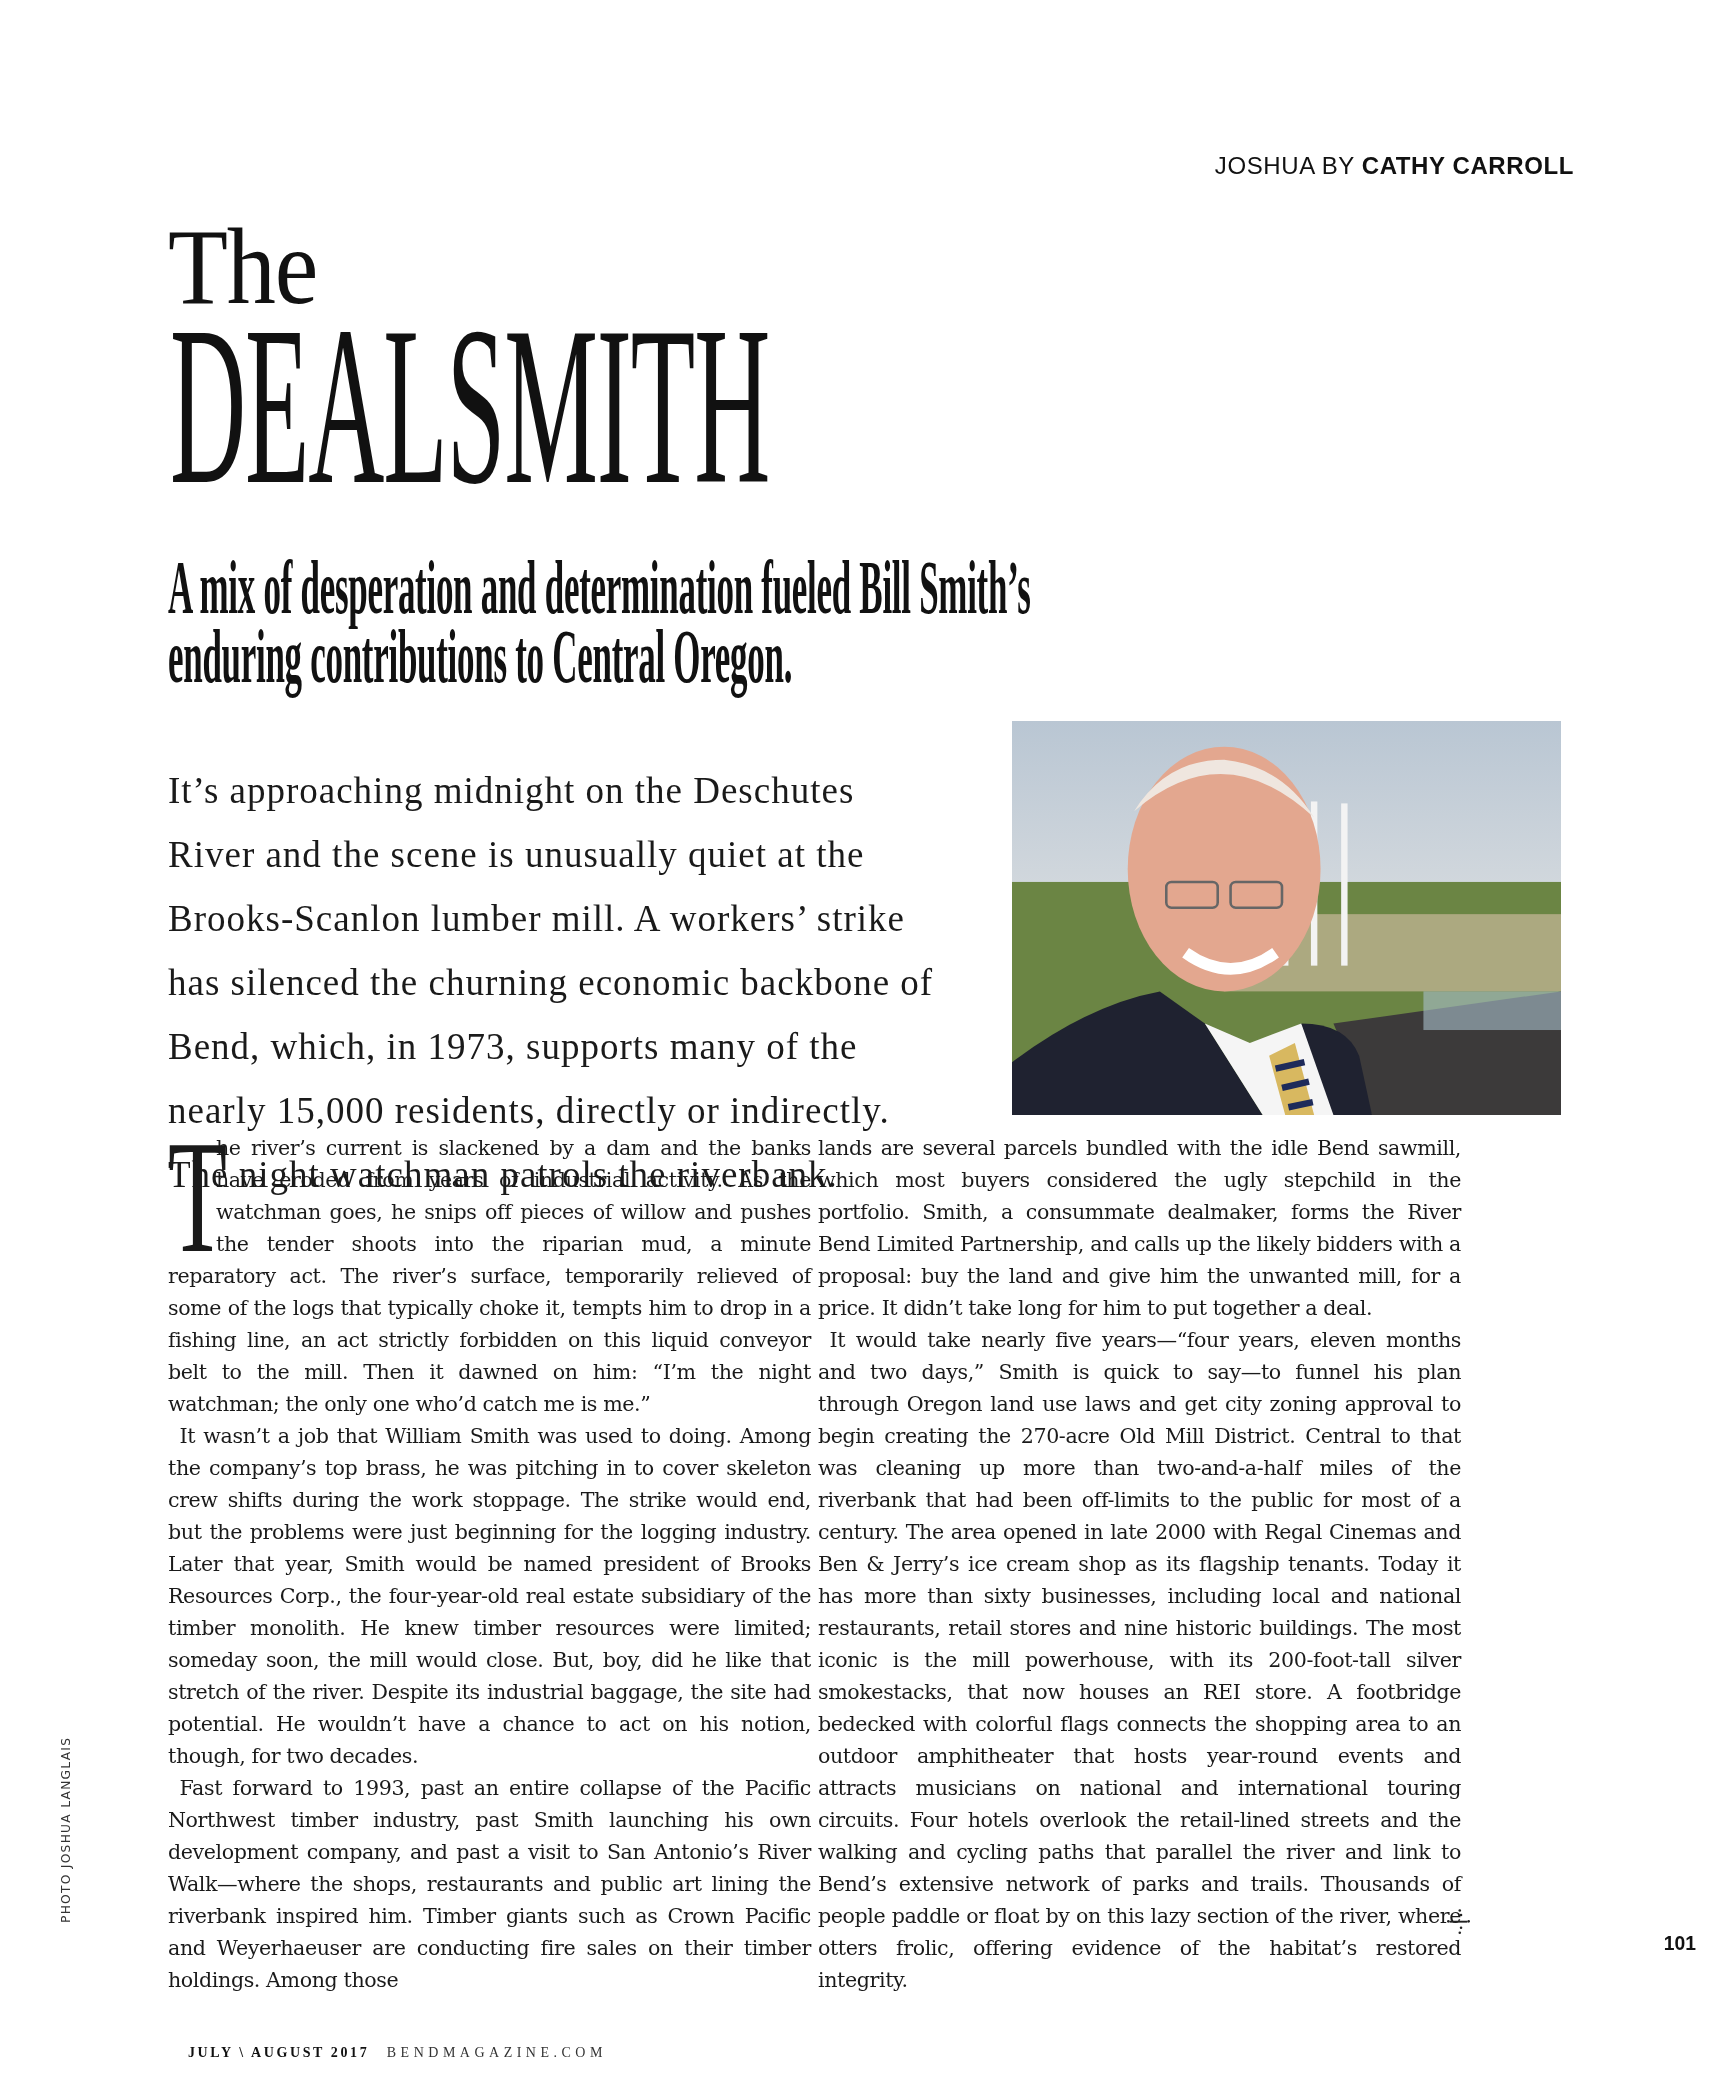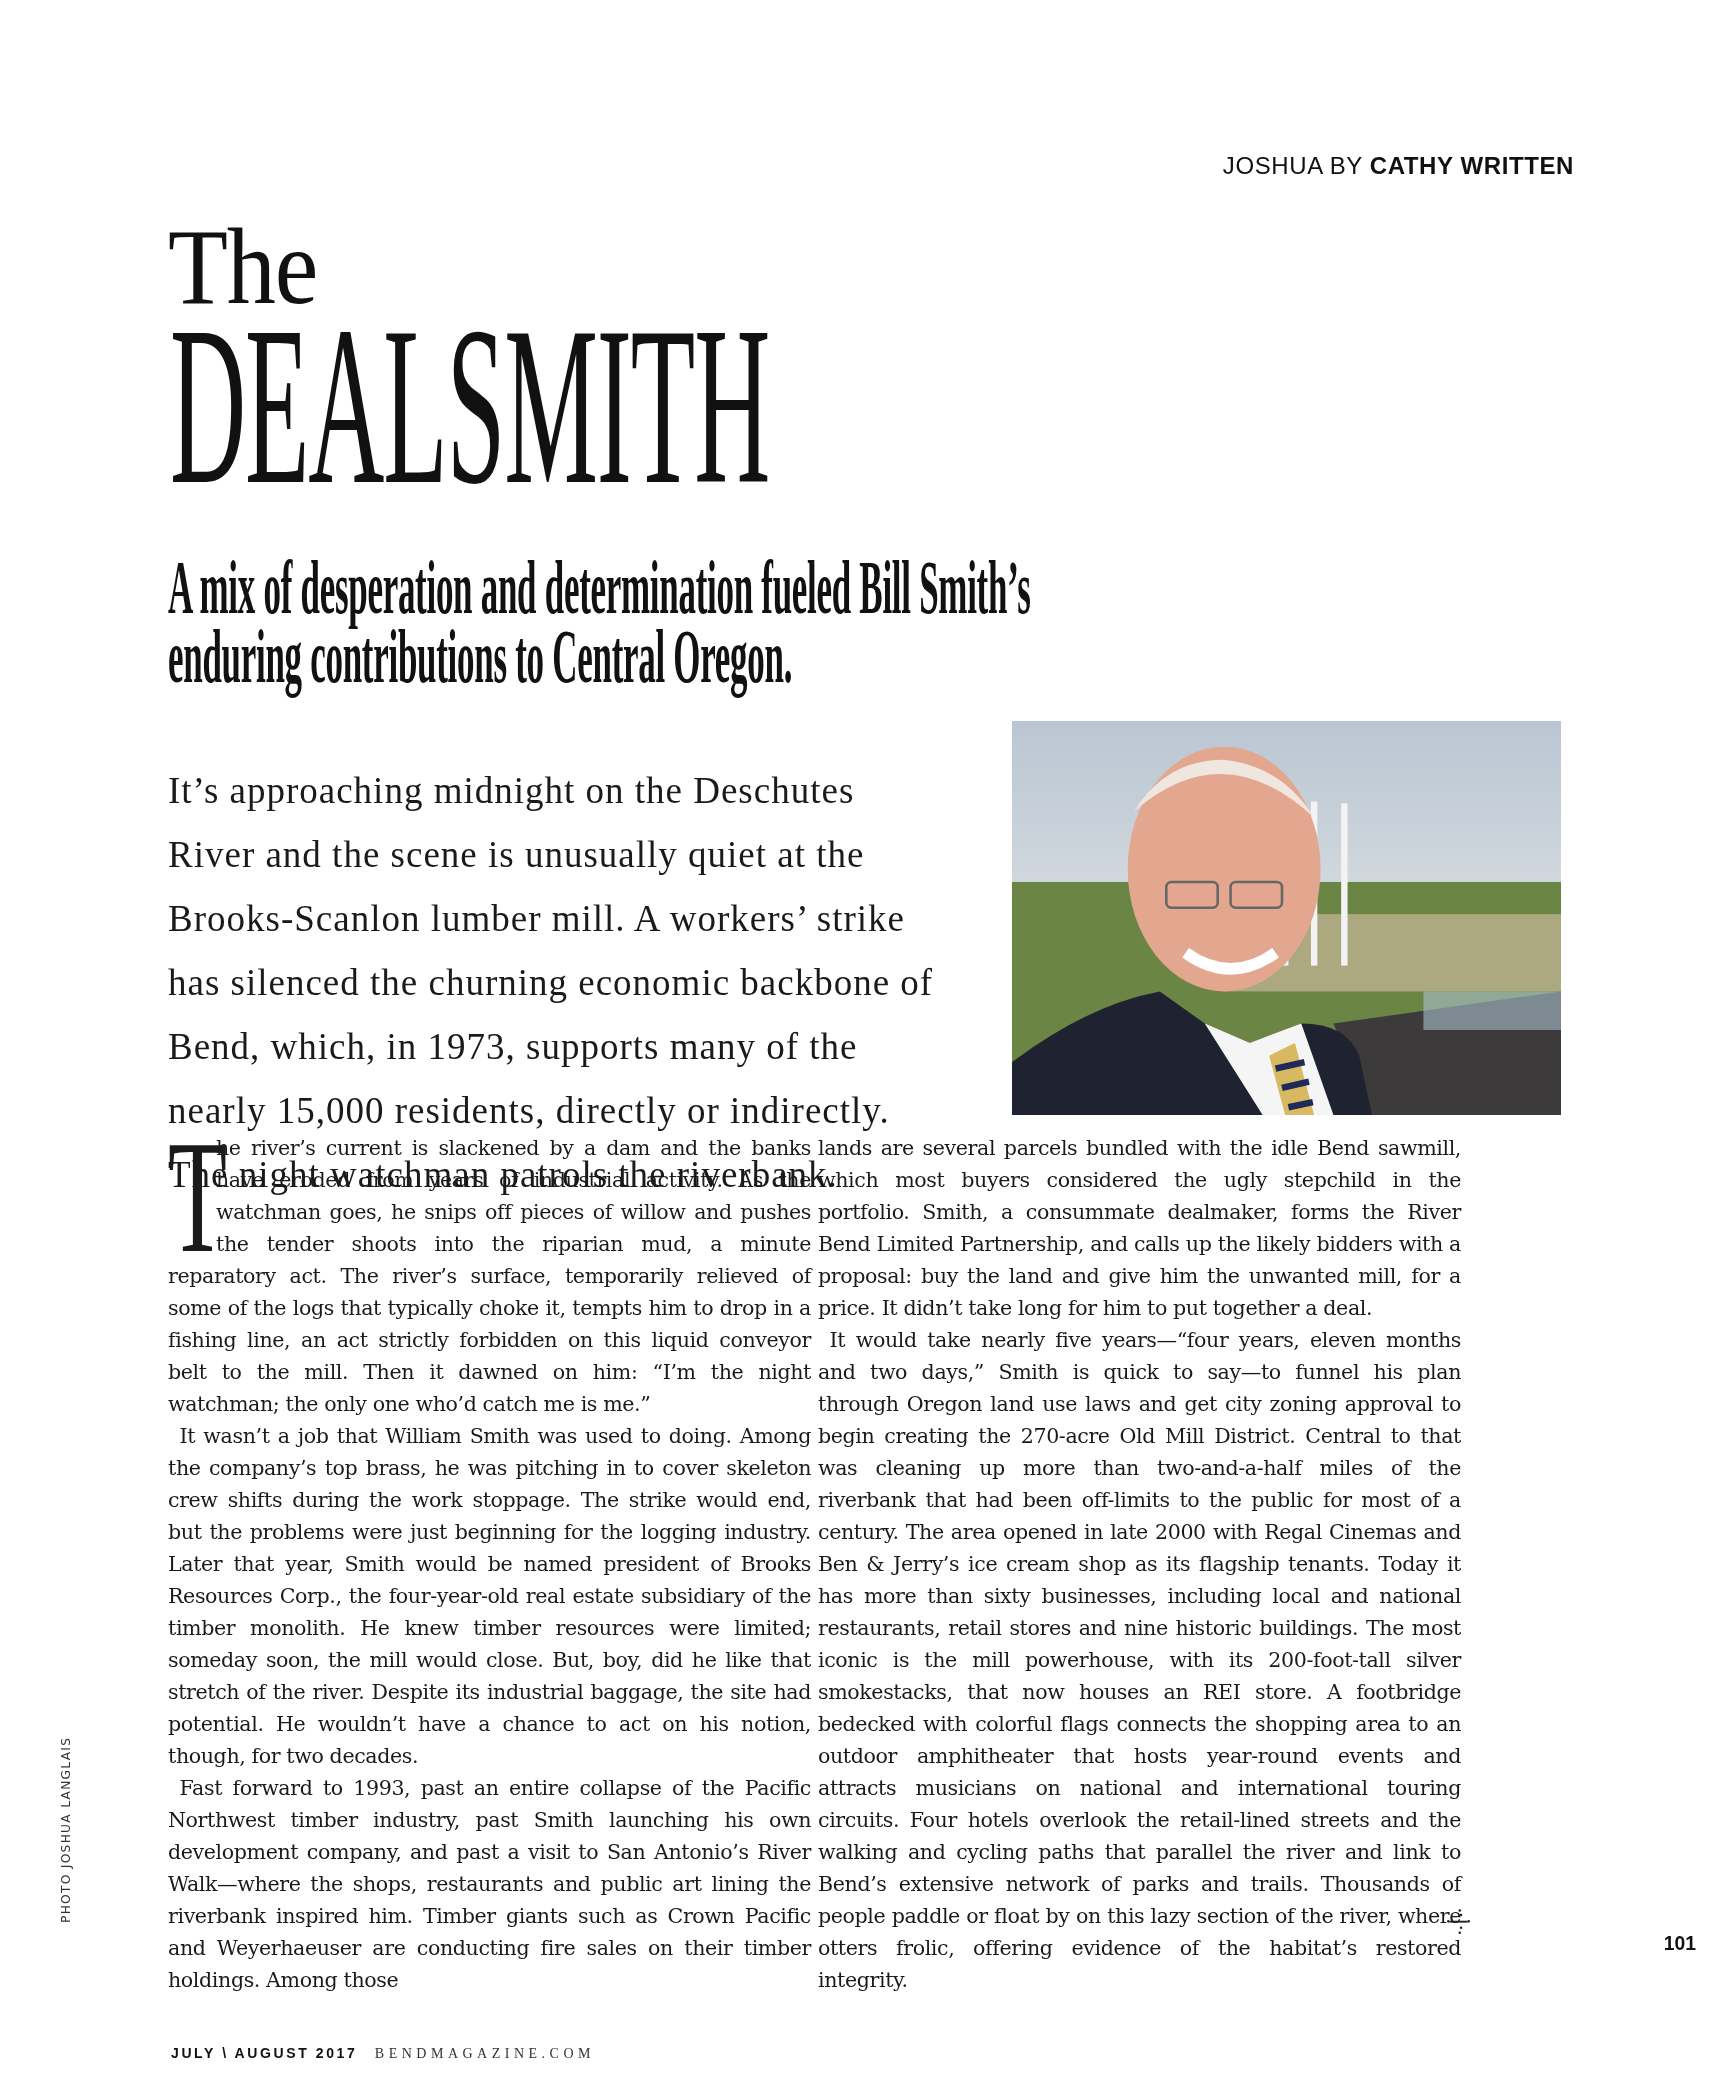--- a/index.html
+++ b/index.html
@@ -14,30 +14,30 @@
   .photo svg { width: 100%; height: 100%; display: block; }
   .col { position: absolute; top: 1132px; width: 643px; font-family: "DejaVu Serif", serif; font-size: 20.6px; line-height: 32px; text-align: justify; color: #1a1a1a; letter-spacing: -0.4px; }
   .col p { margin: 0; }
   .col p.indent { text-indent: 11.6px; }
   .col-left { left: 168px; }
   .col-right { left: 818px; width: 643px; }
   .dropcap { float: left; font-family: "Liberation Serif", serif; font-size: 161px; line-height: 122px; margin: 3.9px 9px 0 0; transform: scaleX(0.6); transform-origin: left top; width: 39px; }
   .credit { position: absolute; left: 59px; top: 1923px; transform: rotate(-90deg); transform-origin: left top; font-family: "DejaVu Sans", sans-serif; font-size: 12.2px; letter-spacing: 1.3px; color: #333; white-space: nowrap; }
   .end-mark { position: absolute; left: 1447px; top: 1908px; width: 23px; height: 28px; }
   .footer { position: absolute; left: 171px; top: 2045px; font-size: 14px; }
-  .footer .issue { font-family: Liberation Sans, sans-serif; font-weight: 700; letter-spacing: 2.6px; color: #111; }
+  .footer .issue { font-family: Liberation Serif, serif; font-weight: 700; letter-spacing: 2.6px; color: #111; margin-left: 17px; }
   .footer .site { font-family: "Liberation Serif", serif; letter-spacing: 4.5px; margin-left: 14px; color: #333; }
   .page-num { position: absolute; right: 40px; top: 1933px; font-family: "Liberation Sans", sans-serif; font-weight: 700; font-size: 19.3px; color: #111; }
 </style>
 </head>
 <body>
 
 <div class="byline">
   <span>JOSHUA BY</span>
-  <b>CATHY WRITTEN</b>
+  <b>CATHY CARROLL</b>
 </div>
 
 <div class="title-the">The</div>
 <div class="title-main">DEALSMITH</div>
 
 <div class="dek">
   <div>A mix of desperation and determination fueled Bill Smith’s</div>
   <div>enduring contributions to Central Oregon.</div>
 </div>
 

